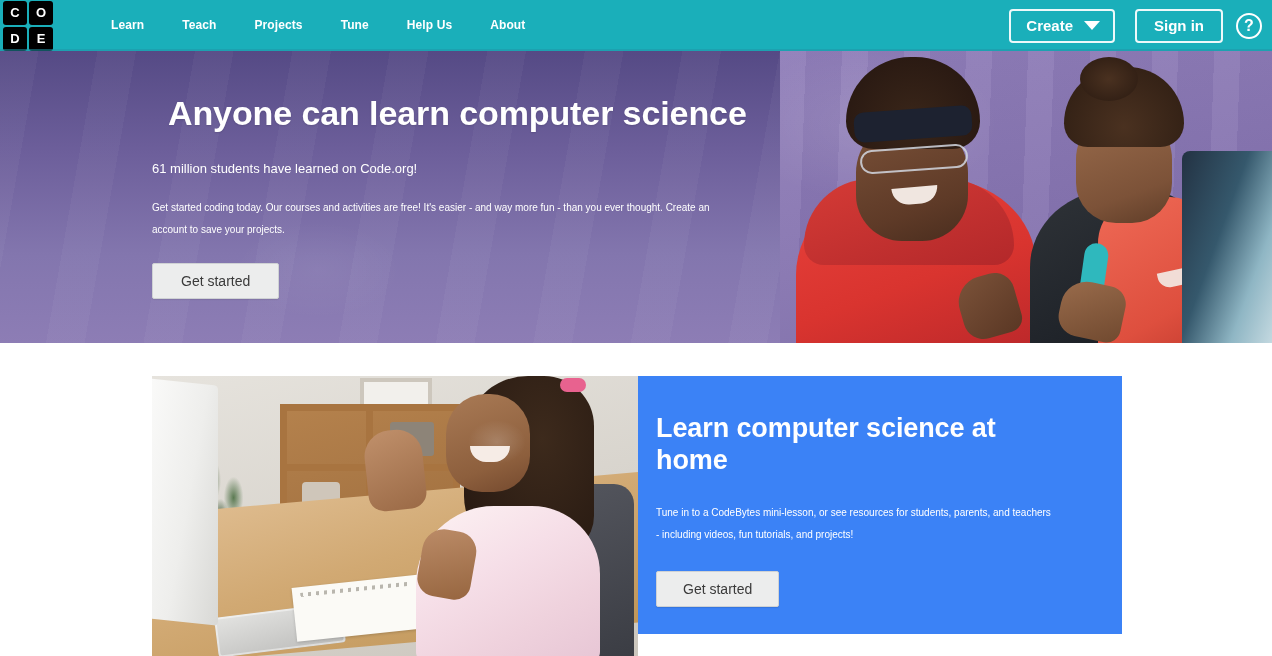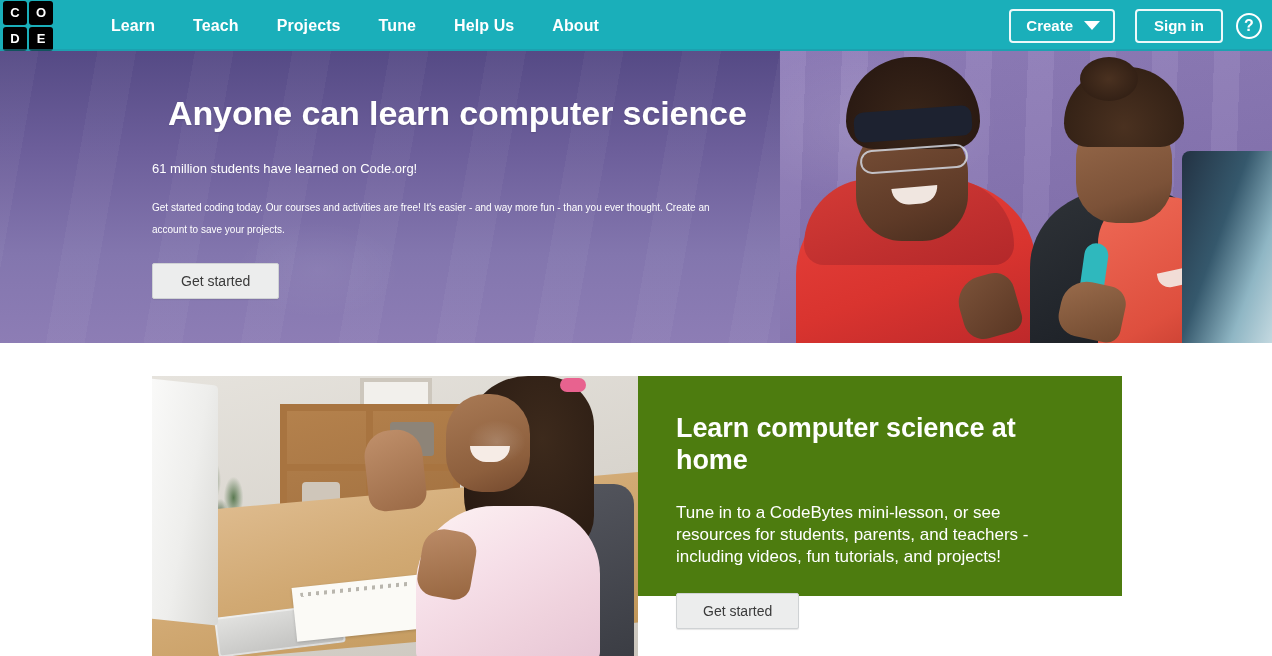--- a/index.html
+++ b/index.html
@@ -52,21 +52,21 @@
   }
 
   .nav-links {
     display: flex;
     align-items: center;
     margin-left: 38px;
     height: 51px;
   }
   .nav-link {
     color: #ffffff;
-    font-size: 16px;
+    font-size: 12px;
     font-weight: 700;
     letter-spacing: .1px;
     padding: 0 19px;
     line-height: 51px;
     cursor: pointer;
     white-space: nowrap;
   }
 
   .nav-right {
     position: absolute;
@@ -453,36 +453,36 @@
     transform: rotate(10deg);
   }
   .pink-tie {
     position: absolute; right: 52px; top: 2px;
     width: 26px; height: 14px;
     background: #e8628f;
     border-radius: 8px;
   }
 
   .s2-panel {
-    width: 484px; height: 220px;
-    background: #4d7c0f;
-    padding: 36px 44px 0 38px;
+    width: 484px; height: 258px;
+    background: #3b82f6;
+    padding: 36px 44px 0 18px;
     position: relative;
   }
   .s2-title {
     color: #ffffff;
     font-size: 27px;
     font-weight: 700;
     line-height: 32px;
     letter-spacing: -.1px;
     width: 390px;
   }
   .s2-body {
     color: #ffffff;
-    font-size: 17px;
+    font-size: 10px;
     line-height: 22px;
     margin-top: 26px;
     width: 398px;
   }
   .s2-btn {
     display: inline-block;
     margin-top: 25px;
     background: #eceded;
     border: 1px solid #cfd2d4;
     border-radius: 2px;

